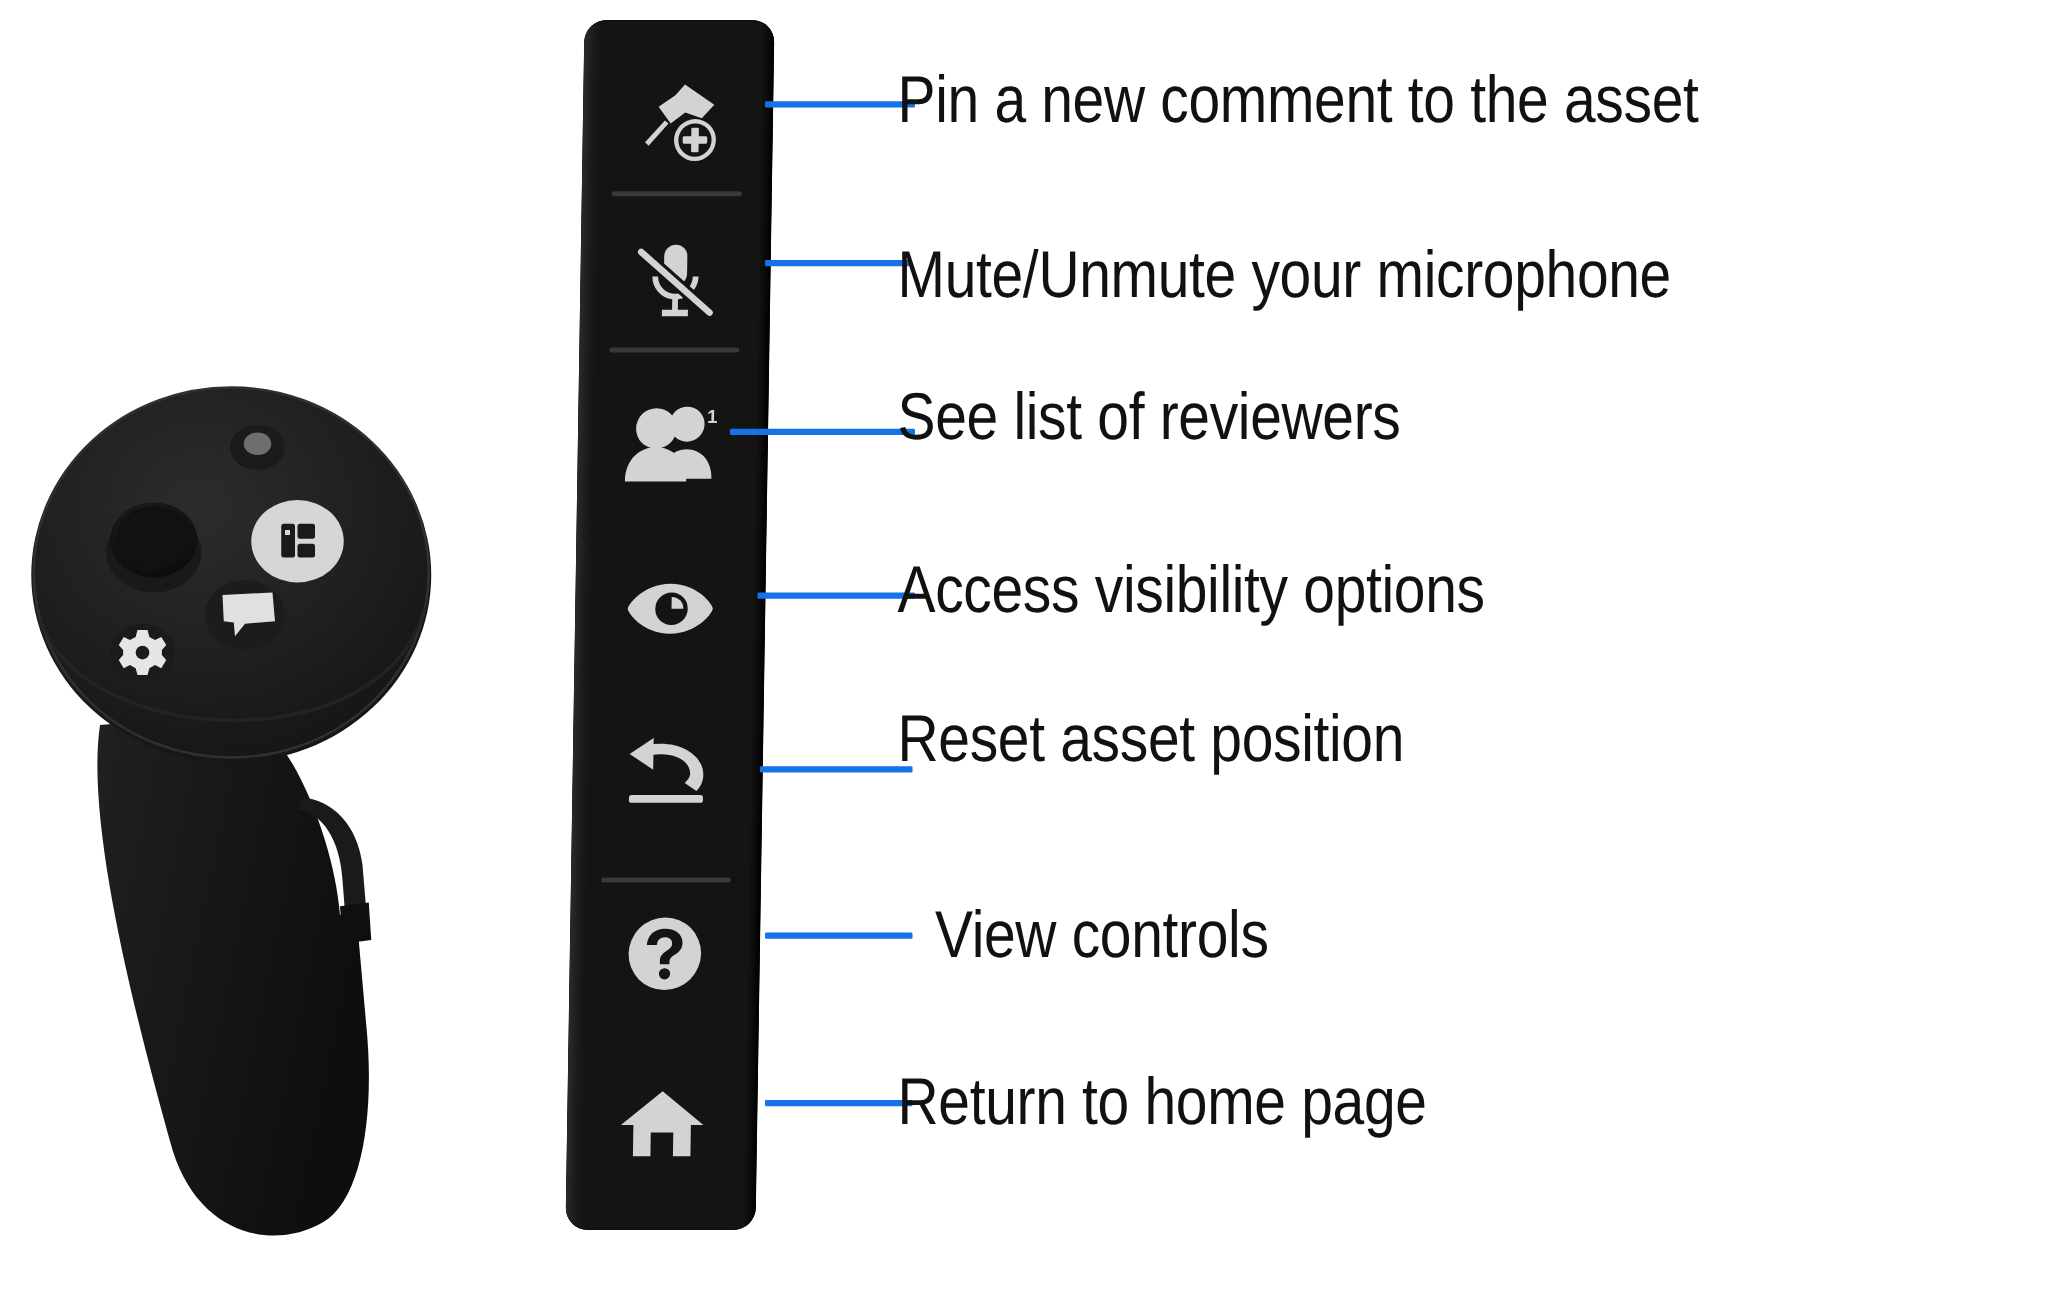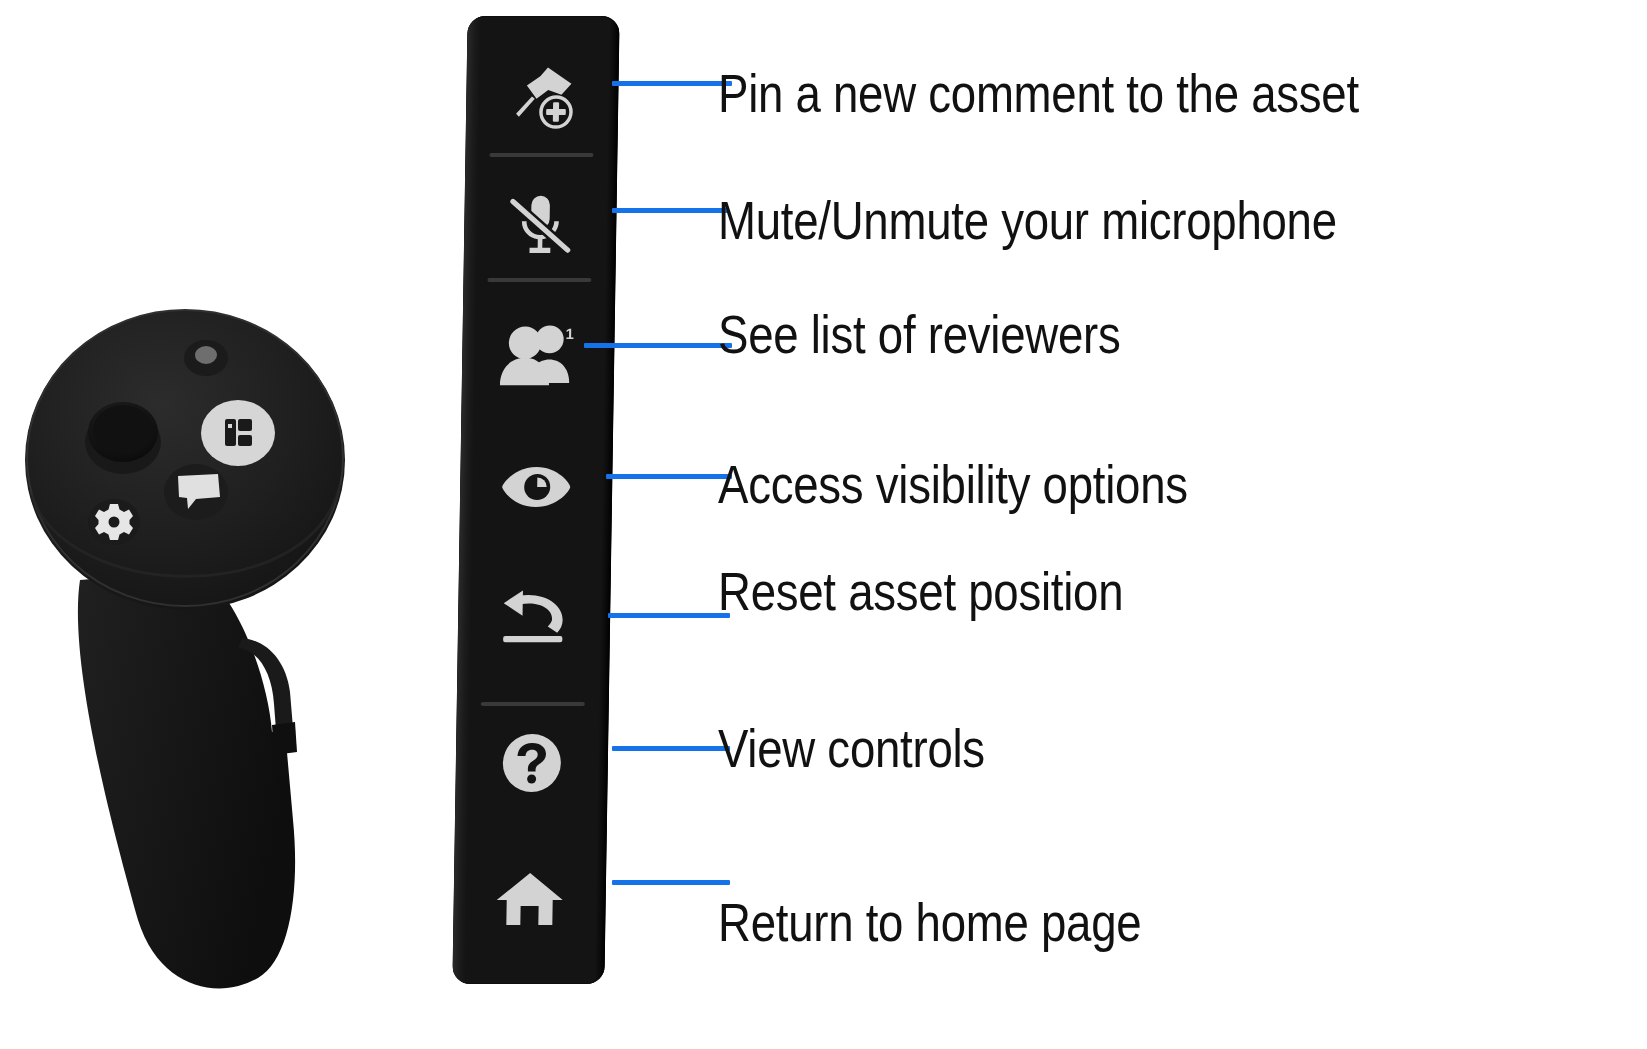--- a/index.html
+++ b/index.html
@@ -305,36 +305,36 @@
     </div>
     <div class="callout" style="top:748px;">
       <div class="callout-line" style="width:118px"></div>
     </div>
     <div class="callout" style="top:882px;">
       <div class="callout-line" style="width:118px"></div>
     </div>
   </div>
 
   <div id="callout-labels">
-    <div class="callout-label-wrap" style="top:93px;">
+    <div class="callout-label-wrap" style="top:80px;">
       <div class="callout-label">Pin a new comment to the asset</div>
     </div>
     <div class="callout-label-wrap" style="top:220px;">
       <div class="callout-label">Mute/Unmute your microphone</div>
     </div>
     <div class="callout-label-wrap" style="top:334px;">
       <div class="callout-label">See list of reviewers</div>
     </div>
-    <div class="callout-label-wrap" style="top:484px;">
+    <div class="callout-label-wrap" style="top:472px;">
       <div class="callout-label">Access visibility options</div>
     </div>
     <div class="callout-label-wrap" style="top:591px;">
       <div class="callout-label">Reset asset position</div>
     </div>
-    <div class="callout-label-wrap" style="top:748px;">
+    <div class="callout-label-wrap" style="top:748px;margin-left:30px;">
       <div class="callout-label">View controls</div>
     </div>
-    <div class="callout-label-wrap" style="top:882px;margin-top:40px;">
+    <div class="callout-label-wrap" style="top:882px;">
       <div class="callout-label">Return to home page</div>
     </div>
   </div>
 
 </div>
 
 </body></html>

